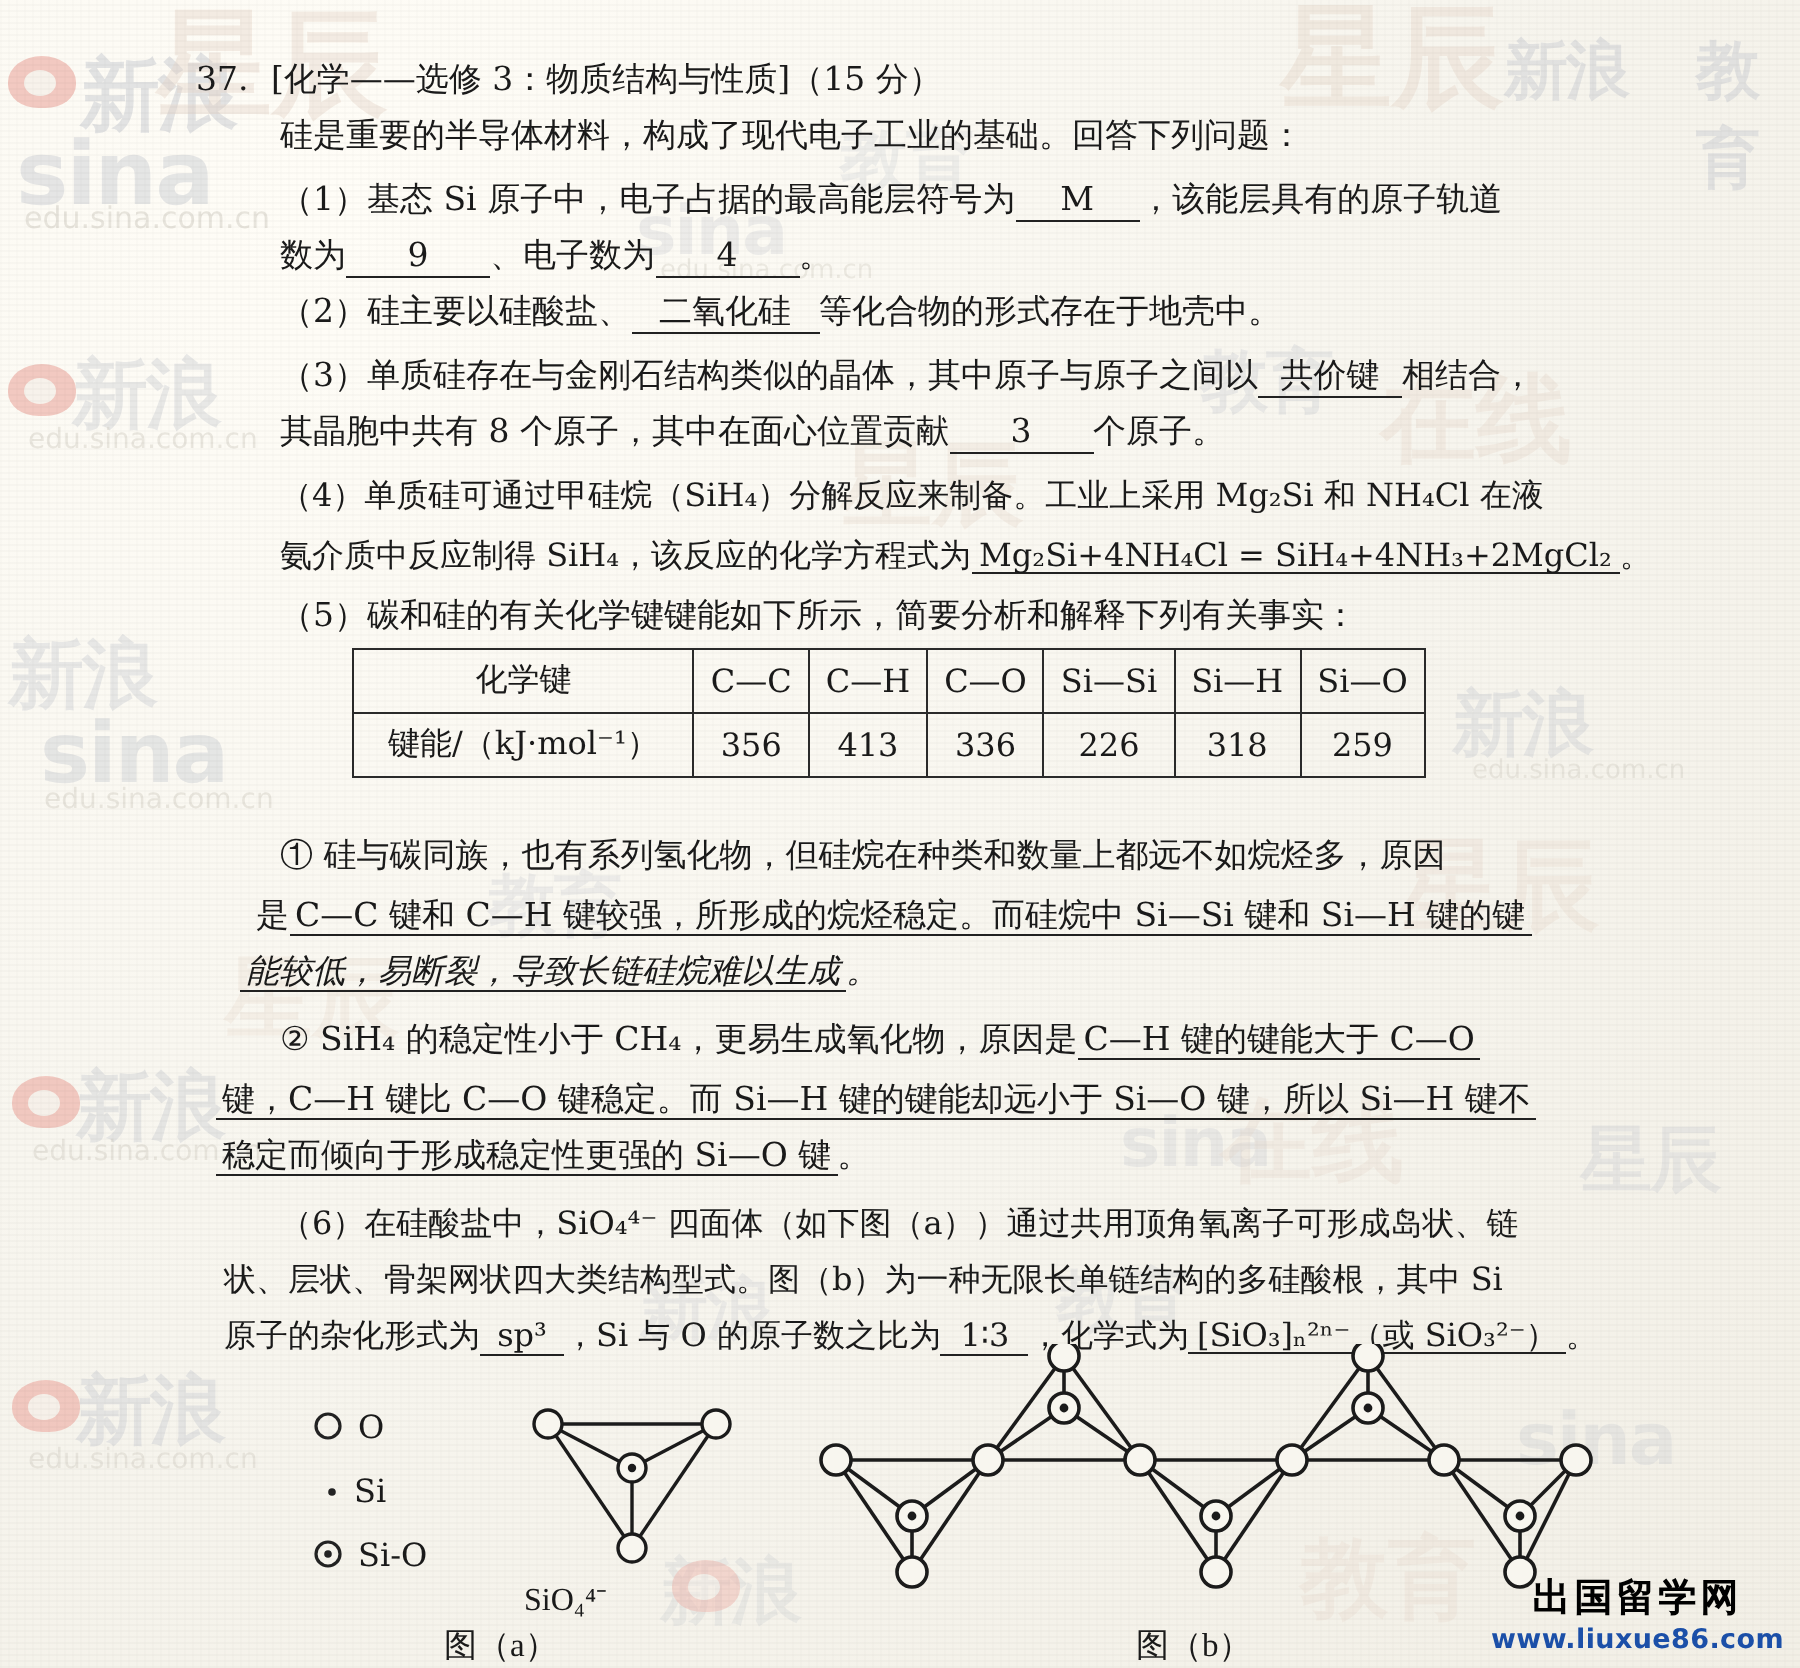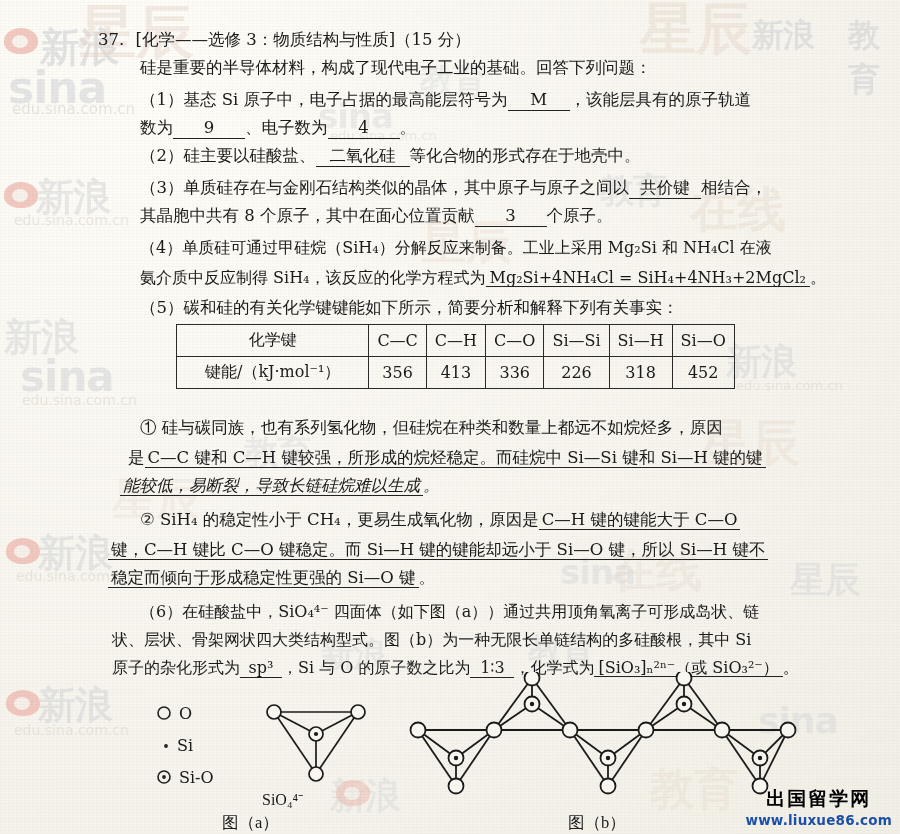--- a/index.html
+++ b/index.html
@@ -30,21 +30,21 @@
   .sina-eye:after{content:"";position:absolute;left:8px;top:7px;width:16px;height:13px;
     border-radius:50%;background:#f6efe8;}
   
   .content{position:absolute;inset:0;z-index:5;}
   .ln{position:absolute;white-space:nowrap;font-size:16.5px;line-height:1;}
   .u{border-bottom:1.4px solid #222;padding:0 4px 1px 4px;display:inline-block;}
   .ub{border-bottom:1.4px solid #222;display:inline-block;}
   
   .tbl{position:absolute;border-collapse:collapse;font-size:16px;}
   .tbl td{border:1.3px solid #2a2a2a;text-align:center;padding:5px 8px;white-space:nowrap;}
-  .tbl td.hdr{padding:5px 28px;}
+  .tbl td.hdr{padding:5px 17px;}
   
   svg{display:block;}
   .figcap{position:absolute;font-size:16.5px;font-family:Liberation Serif, serif;}
   
   .site{position:absolute;right:8px;bottom:6px;text-align:center;
         font-family:"DejaVu Sans","Liberation Sans",sans-serif;}
   .site .cn{font-size:19px;color:#000000;letter-spacing:2px;font-weight:bold;}
   .site .url{font-size:13.5px;color:#1b4fa8;font-weight:bold;letter-spacing:.2px;}
 </style>
 </head>
@@ -149,21 +149,21 @@
       <td>Si—H</td>
       <td>Si—O</td>
     </tr>
     <tr>
       <td class="hdr">键能/（kJ·mol⁻¹）</td>
       <td>356</td>
       <td>413</td>
       <td>336</td>
       <td>226</td>
       <td>318</td>
-      <td>452</td>
+      <td>259</td>
     </tr>
   </tbody>
     </table>
 
   <div class="ln" style="left:140px;top:420px;">① 硅与碳同族，也有系列氢化物，但硅烷在种类和数量上都远不如烷烃多，原因</div>
   <div class="ln" style="left:128px;top:450px;">
     <span>是</span><span class="ub" style="padding:0 3px">C—C 键和 C—H 键较强，所形成的烷烃稳定。而硅烷中 Si—Si 键和 Si—H 键的键</span>
   </div>
   <div class="ln" style="left:120px;top:478px;font-style:italic;">
     <span class="ub" style="padding:0 3px">能较低，易断裂，导致长链硅烷难以生成</span><span>。</span>

